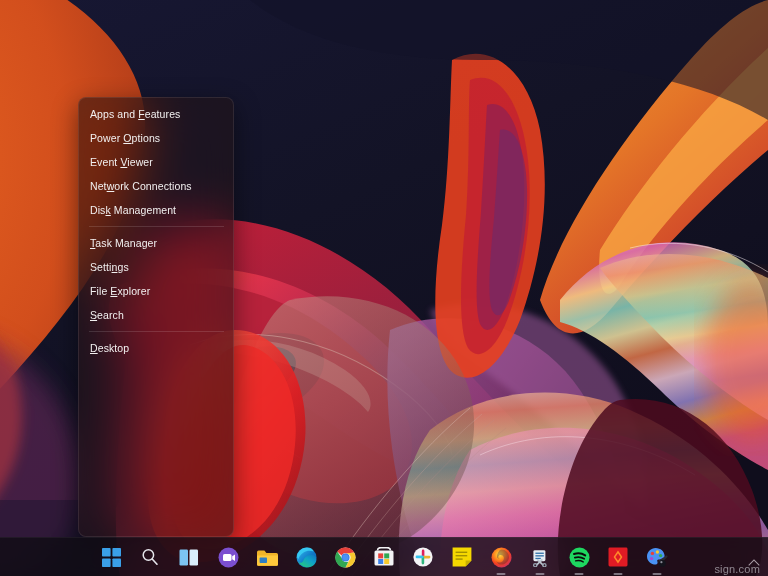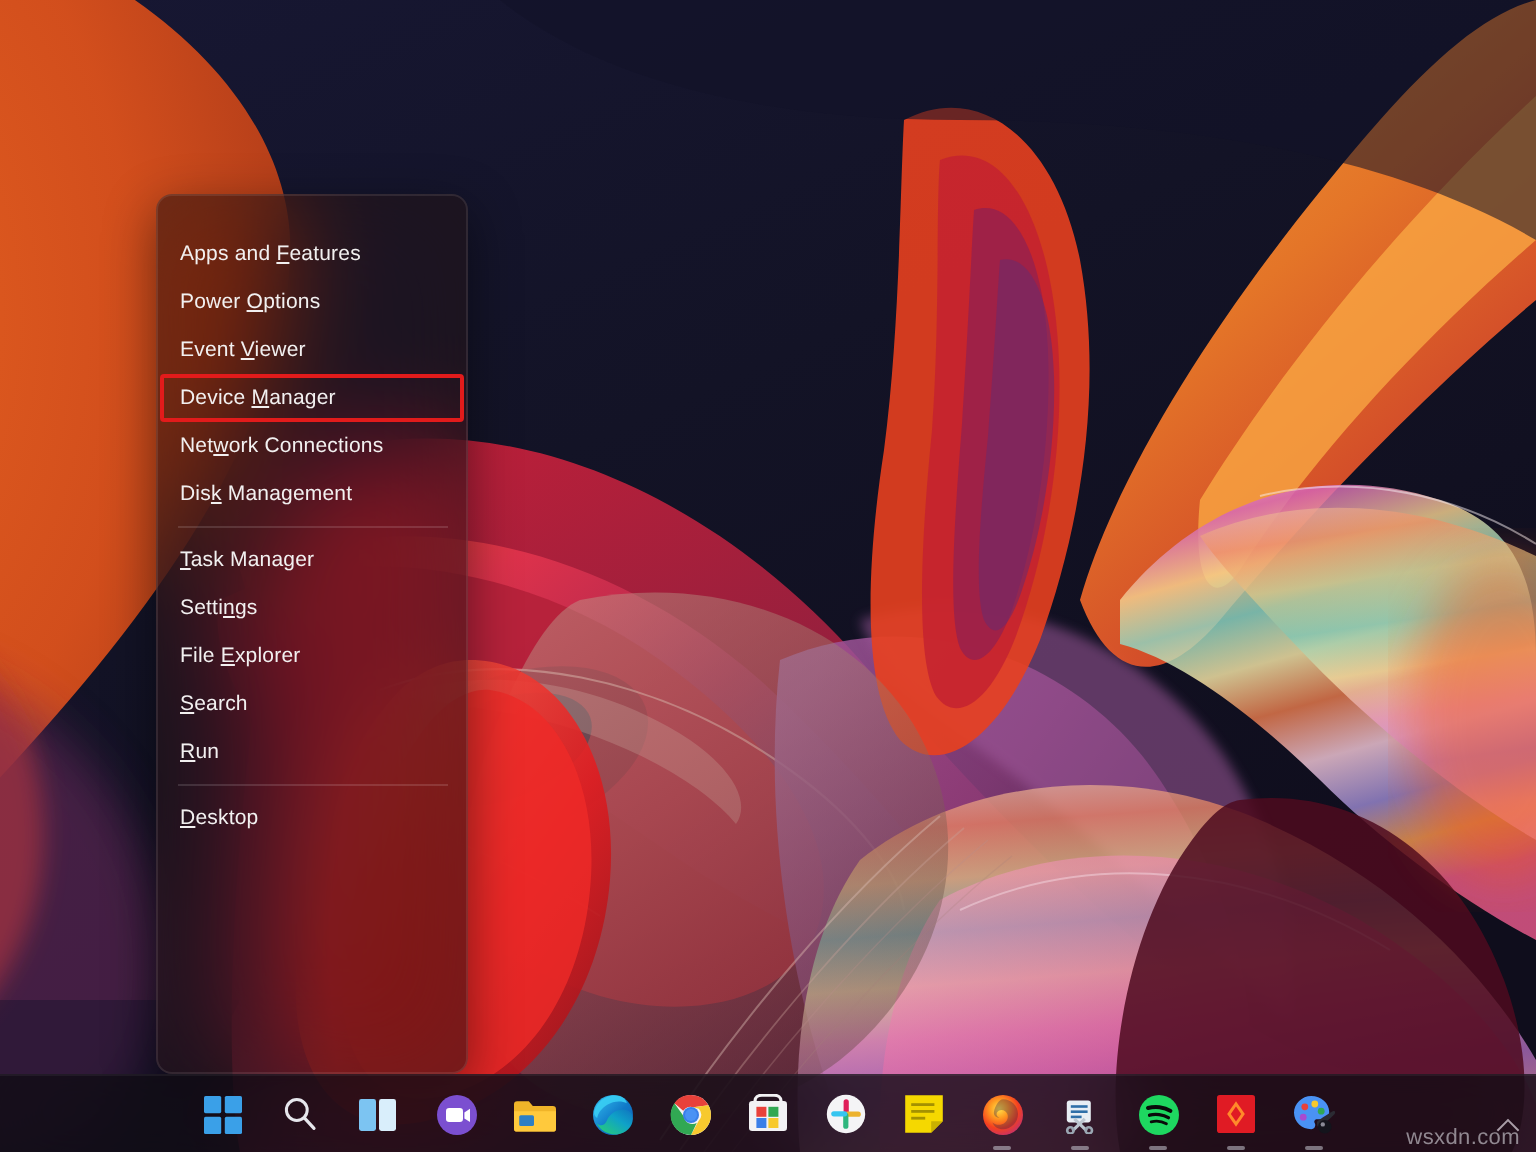--- a/index.html
+++ b/index.html
@@ -34,21 +34,21 @@
     top: 97px;
     width: 156px;
     height: 440px;
     border-radius: 8px;
     box-sizing: border-box;
     background: rgba(34, 20, 22, 0.58);
     backdrop-filter: blur(26px) saturate(140%);
     -webkit-backdrop-filter: blur(26px) saturate(140%);
     border: 1px solid rgba(255,255,255,0.09);
     box-shadow: 0 8px 26px rgba(0,0,0,0.48);
-    padding: 17px 0 5px 0;
+    padding: 4px 0 5px 0;
     overflow: hidden;
   }
 
   .menu-item {
     position: relative;
     height: 24px;
     line-height: 24px;
     padding: 0 8px 0 11px;
     color: #f2f0f0;
     font-size: 10.5px;
@@ -341,44 +341,38 @@
   <div id="winx-menu">
       <div class="menu-item">
         <span class="label">Apps and <u>F</u>eatures</span>
       </div>
       <div class="menu-item">
         <span class="label">Power <u>O</u>ptions</span>
       </div>
       <div class="menu-item">
         <span class="label">Event <u>V</u>iewer</span>
       </div>
-      <div class="menu-item selected">
-        <span class="label">Device <u>M</u>anager</span>
-      </div>
       <div class="menu-item">
         <span class="label">Net<u>w</u>ork Connections</span>
       </div>
       <div class="menu-item">
         <span class="label">Dis<u>k</u> Management</span>
       </div>
       <div class="sep"></div>
       <div class="menu-item">
         <span class="label"><u>T</u>ask Manager</span>
       </div>
       <div class="menu-item">
         <span class="label">Setti<u>n</u>gs</span>
       </div>
       <div class="menu-item">
         <span class="label">File <u>E</u>xplorer</span>
       </div>
       <div class="menu-item">
         <span class="label"><u>S</u>earch</span>
-      </div>
-      <div class="menu-item">
-        <span class="label"><u>R</u>un</span>
       </div>
       <div class="sep"></div>
       <div class="menu-item">
         <span class="label"><u>D</u>esktop</span>
       </div>
     </div>
 
   <div id="taskbar">
     <div id="tb-icons">
         <div class="tb-btn" title="Start">
@@ -555,15 +549,15 @@
     </svg>
           </span>
         </div>
       </div>
 
     <div id="tray">
       <div class="tray-chev"></div>
     </div>
   </div>
 
-  <div id="watermark">wsxdn.com</div>
+  <div id="watermark">sign.com</div>
 
 </div>
 
 </body></html>

